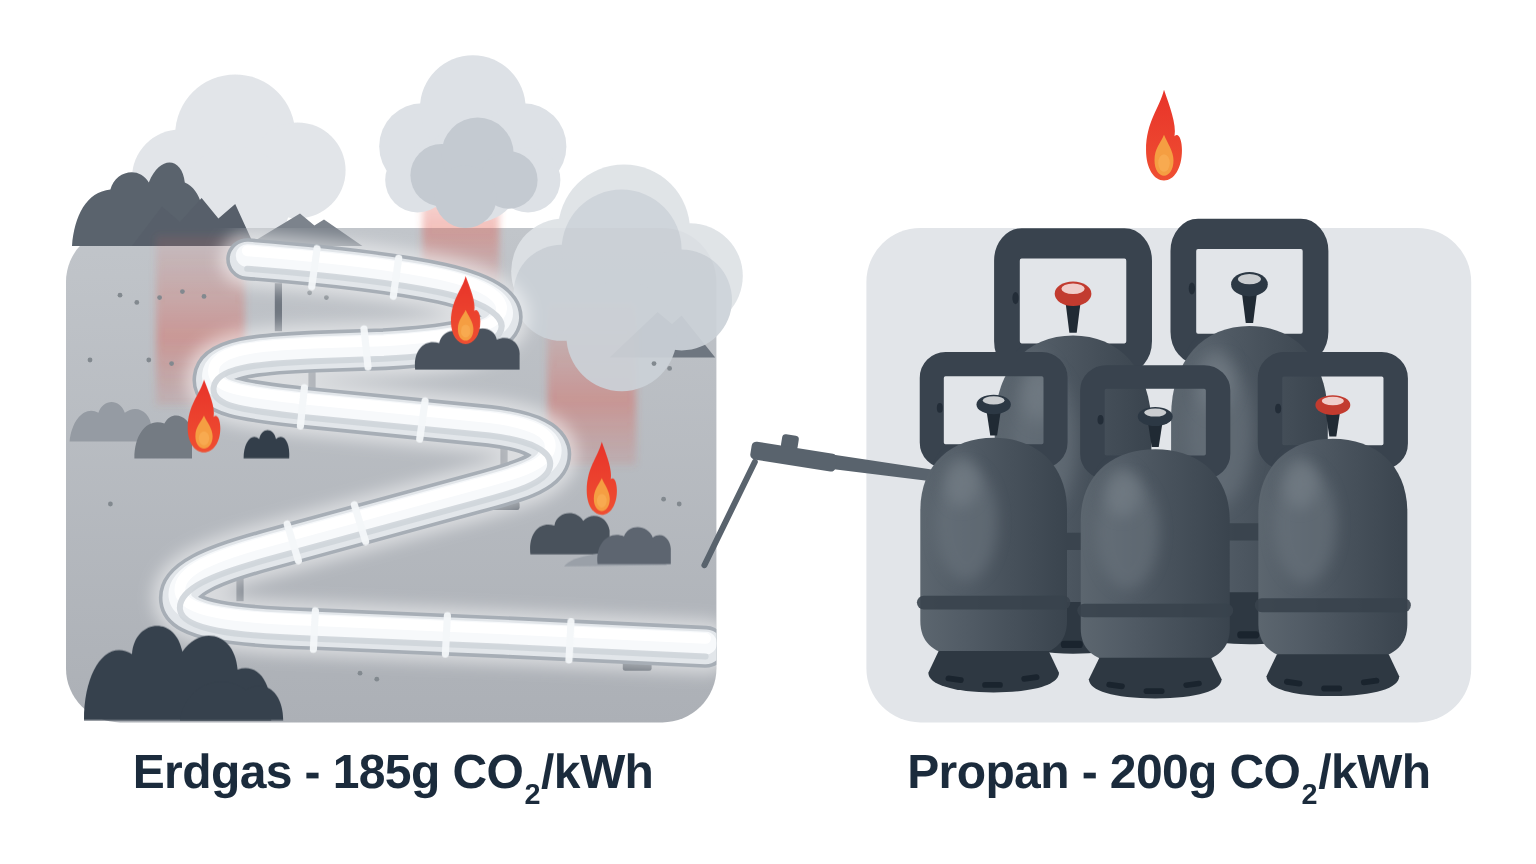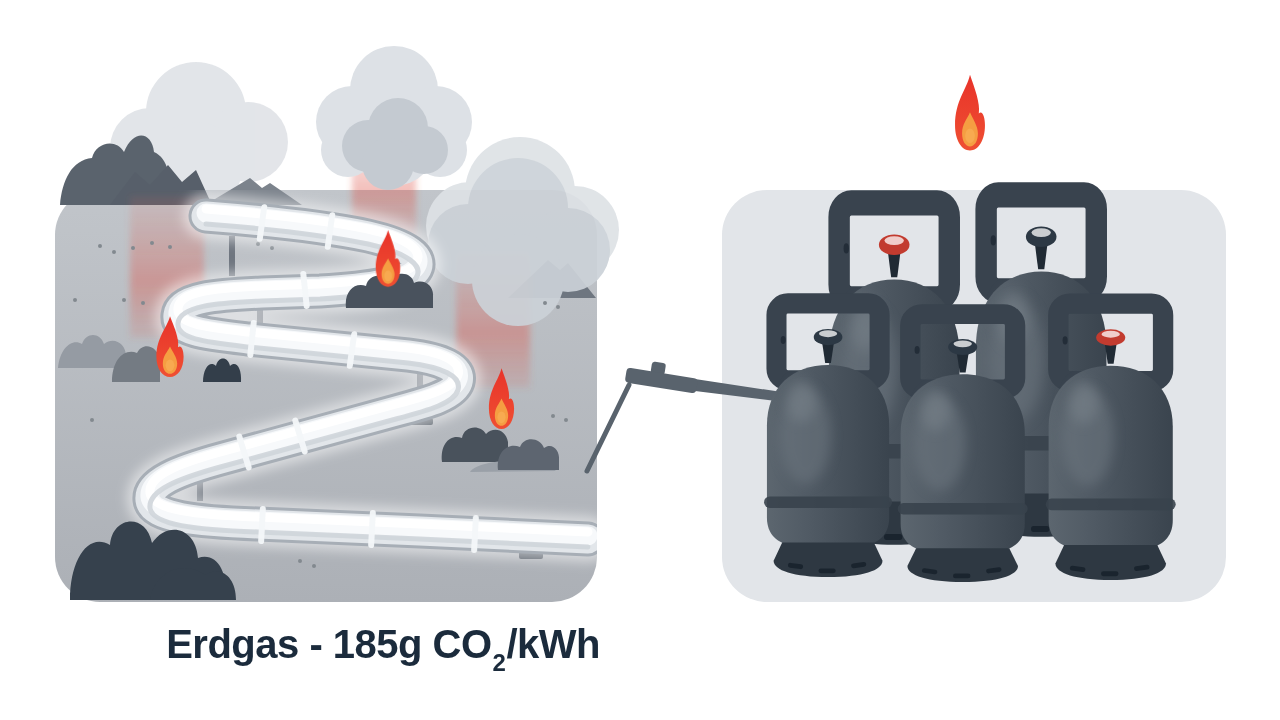--- a/index.html
+++ b/index.html
@@ -3,21 +3,21 @@
 <meta charset="utf-8">
 <style>
   html,body{margin:0;padding:0;background:#ffffff;}
   .stage{
     position:relative;width:1280px;height:720px;background:#ffffff;overflow:hidden;
     font-family:"Liberation Sans",sans-serif;
   }
   .illustration{position:absolute;left:0;top:0;}
   .caption{
     position:absolute;top:620px;font-weight:700;font-size:40px;color:#1b2b3c;
-    text-align:right;letter-spacing:-0.5px;line-height:1.2;
+    text-align:center;letter-spacing:-0.5px;line-height:1.2;
     font-family:"Liberation Sans",sans-serif;
   }
   .caption-left{left:55px;width:545px;}
   .caption-right{left:724px;width:500px;}
   .caption sub{font-size:0.6em;line-height:0;position:relative;top:0.15em;margin:0 1px;font-weight:700;}
 </style>
 </head>
 <body>
 
 <div class="stage">
@@ -249,14 +249,17 @@
     <use href="#cyl" transform="translate(929,178) scale(1.02,1.2)" style="--valve:#2c3844"></use>
     <use href="#cyl" transform="translate(723,290) scale(0.955,0.96)" style="--valve:#2c3844"></use>
     <use href="#cyl" transform="translate(856,301) scale(0.97,0.94)" style="--valve:#2c3844"></use>
     <use href="#cyl" transform="translate(1004,290) scale(0.97,0.97)" style="--valve:#c23b2f"></use>
   </g>
 </svg>
 
 <div class="caption caption-left">
   <span>Erdgas - 185g CO</span><sub>2</sub><span>/kWh</span>
 </div>
-
+<div class="caption caption-right">
+  <span>Propan - 200g CO</span><sub>2</sub><span>/kWh</span>
 </div>
 
+</div>
+
 </body></html>

